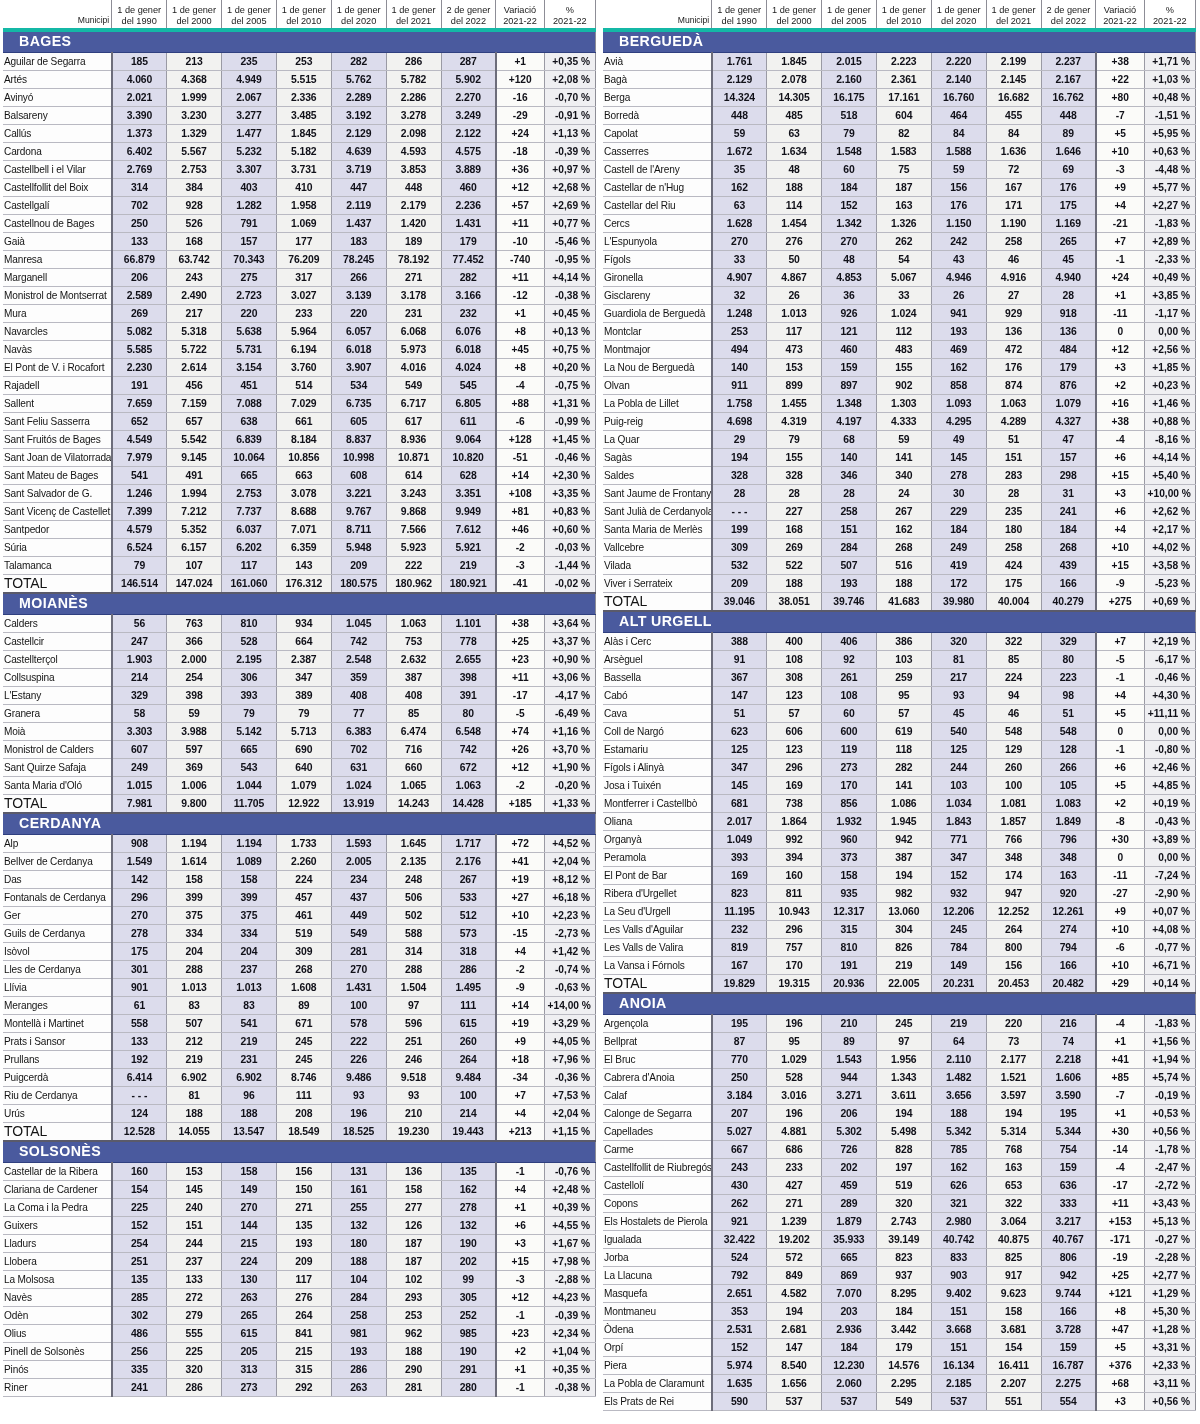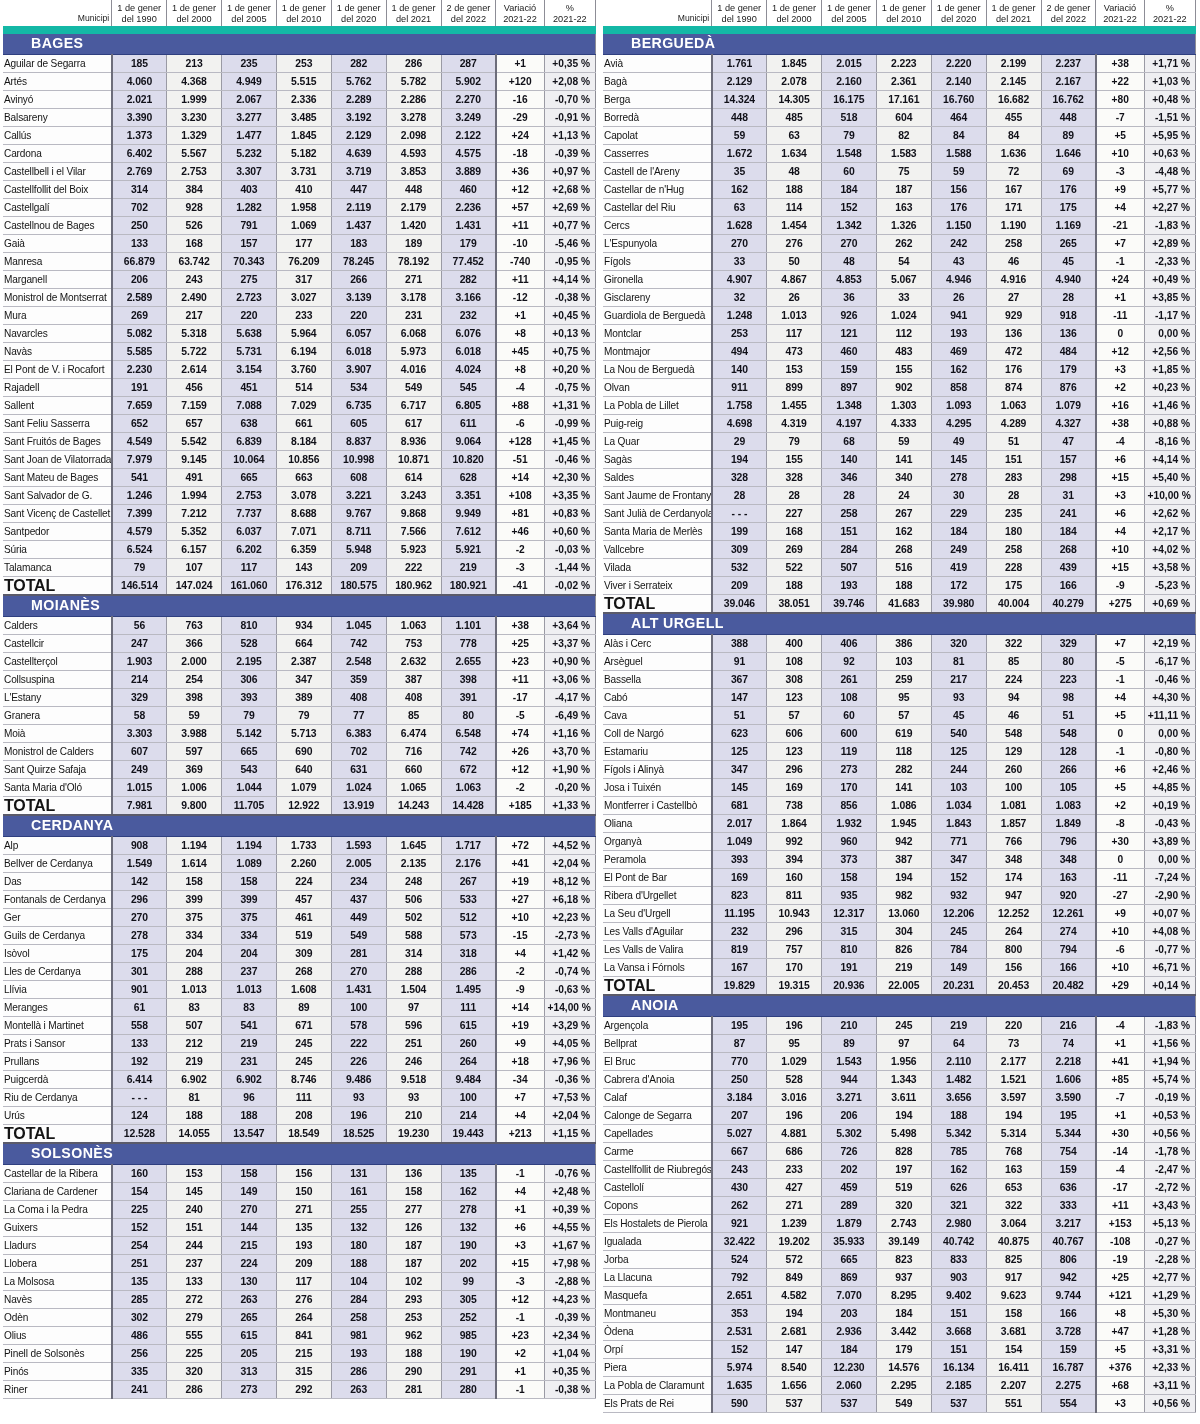--- a/index.html
+++ b/index.html
@@ -45,30 +45,30 @@
     height: 30px;
   }
   thead th.h-name {
     text-align: right;
     border-left: none;
     font-size: 8.6px;
     padding-left: 1px;
   }
   thead th .l1 { display:block; }
   thead th .l2 { display:block; }
-  thead tr th { border-bottom: 8px solid #14b8a6; }
+  thead tr th { border-bottom: 4px solid #14b8a6; }
 
   
   tr.band td {
     background: #4a5a9e;
     color: #ffffff;
     font-weight: bold;
     font-size: 14.2px;
     letter-spacing: 0.4px;
-    padding: 1px 0 2px 28px;
+    padding: 1px 0 2px 16px;
     height: 19px;
     line-height: 17px;
     border: none;
     border-top: 1px solid #2f3f7f;
     border-bottom: 1px solid #2f3f7f;
   }
 
   
   tbody td {
     height: 17.05px;
@@ -111,21 +111,21 @@
     font-size: 10.2px;
     color: #101018;
     border-left: 1px solid #9a9aa4;
     background: #efeff2;
     padding-right: 5px;
   }
   tr.total td {
     font-weight: bold;
     border-bottom: 2px solid #5a5a6a;
   }
-  tr.total td.name { font-weight: bold; font-size: 16px; }
+  tr.total td.name { font-weight: normal; font-size: 14px; }
   tr.first-after-band td { border-top: none; }
   table.t { border-right: 1px solid #8d8d96; }
   tbody tr td:last-child { border-right: none; }
 </style>
 </head>
 <body>
 
 <div class="page">
   <div class="col">
     <table class="t">
@@ -1446,21 +1446,21 @@
             <td class="var">+10</td>
             <td class="pct">+4,02 %</td>
           </tr>
           <tr>
             <td class="name">Vilada</td>
             <td class="num shade">532</td>
             <td class="num plain">522</td>
             <td class="num shade">507</td>
             <td class="num plain">516</td>
             <td class="num shade">419</td>
-            <td class="num plain">228</td>
+            <td class="num plain">424</td>
             <td class="num shade">439</td>
             <td class="var">+15</td>
             <td class="pct">+3,58 %</td>
           </tr>
           <tr>
             <td class="name">Viver i Serrateix</td>
             <td class="num shade">209</td>
             <td class="num plain">188</td>
             <td class="num shade">193</td>
             <td class="num plain">188</td>
@@ -1874,21 +1874,21 @@
           </tr>
           <tr>
             <td class="name">Igualada</td>
             <td class="num shade">32.422</td>
             <td class="num plain">19.202</td>
             <td class="num shade">35.933</td>
             <td class="num plain">39.149</td>
             <td class="num shade">40.742</td>
             <td class="num plain">40.875</td>
             <td class="num shade">40.767</td>
-            <td class="var">-108</td>
+            <td class="var">-171</td>
             <td class="pct">-0,27 %</td>
           </tr>
           <tr>
             <td class="name">Jorba</td>
             <td class="num shade">524</td>
             <td class="num plain">572</td>
             <td class="num shade">665</td>
             <td class="num plain">823</td>
             <td class="num shade">833</td>
             <td class="num plain">825</td>

